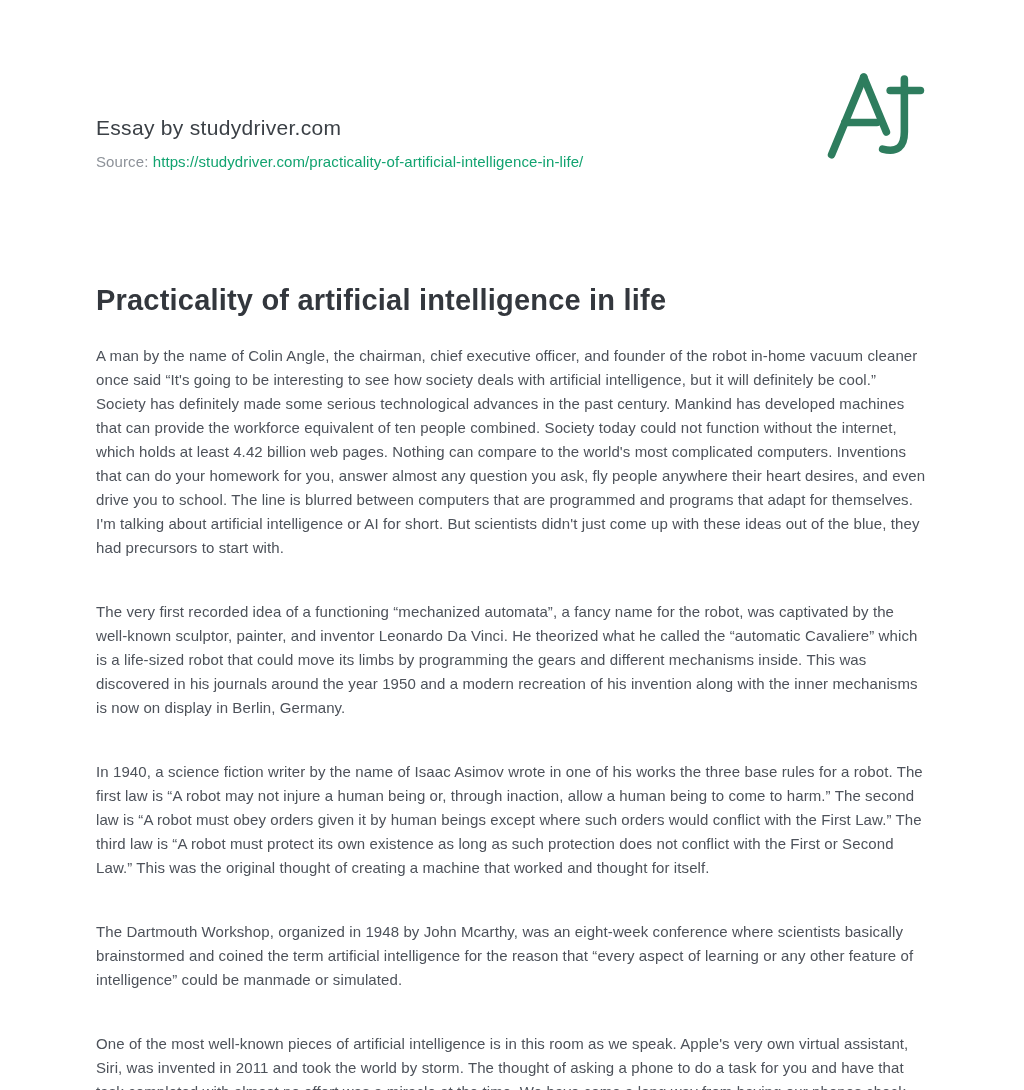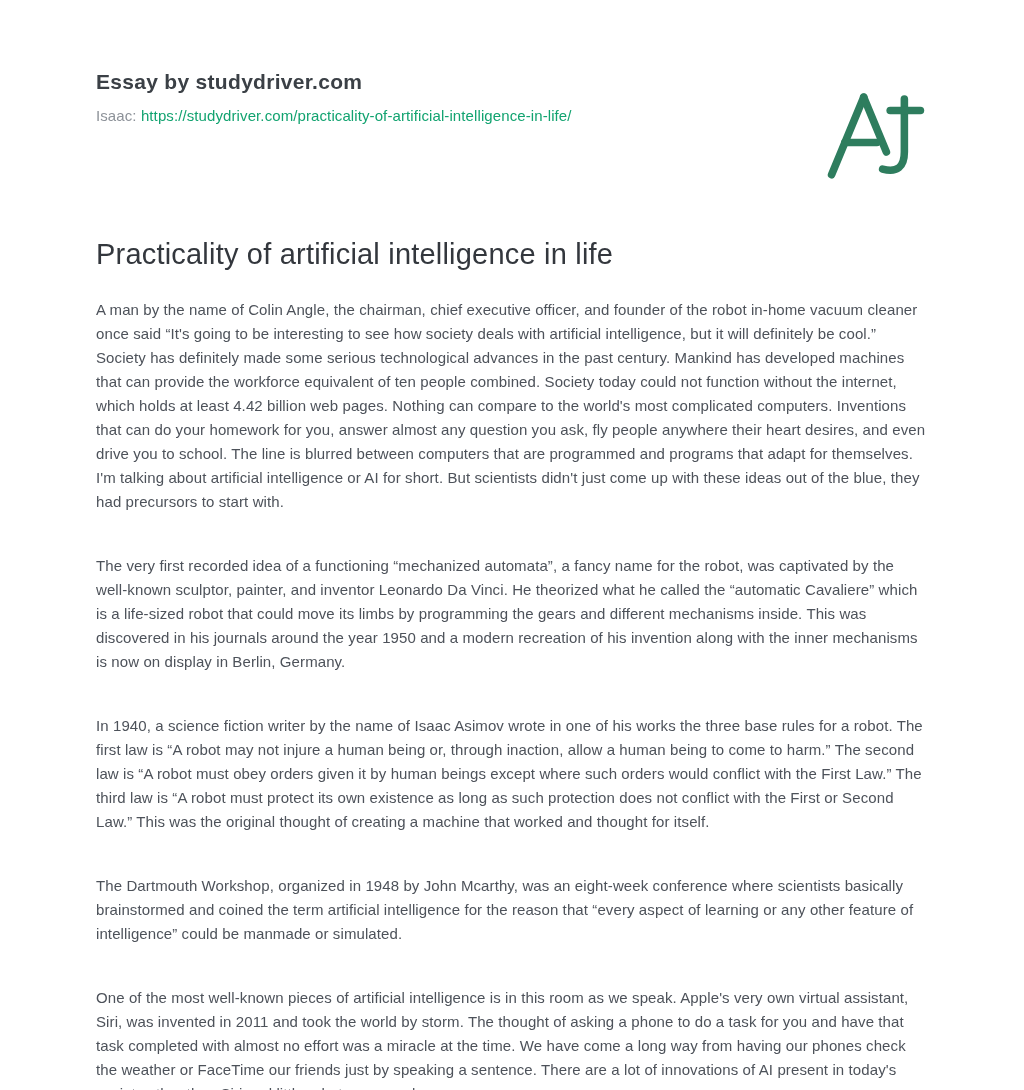--- a/index.html
+++ b/index.html
@@ -18,26 +18,25 @@
     font-family:"Liberation Sans","DejaVu Sans",sans-serif;
     -webkit-font-smoothing:antialiased;
   }
   .page{
     position:relative;
     width:1024px;height:1090px;
     background:var(--bg);
     padding:0 96px;
   }
   .byline{
-    padding-top:50px;
+    padding-top:116px;
     font-size:21px;
-    font-weight:700;
+    font-weight:400;
     letter-spacing:.3px;
     color:var(--byline);
-    margin-top:20px;
   }
   .source-row{
     margin-top:13px;
     font-size:15px;
     letter-spacing:.1px;
     color:var(--muted);
   }
   .source-link{
     color:var(--link);
     text-decoration:none;
@@ -48,21 +47,21 @@
     position:absolute;
     top:68px;
     right:96px;
     width:104px;
     height:94px;
   }
   .logo svg{display:block;width:100%;height:100%;}
   .title{
     margin:114px 0 0 0;
     font-size:29px;
-    font-weight:400;
+    font-weight:700;
     letter-spacing:.2px;
     color:var(--title);
   }
   .para{
     margin:40px 0 0 0;
     font-size:15px;
     line-height:24px;
     letter-spacing:.1px;
     color:var(--body);
     max-width:832px;
@@ -70,21 +69,21 @@
   .para:first-of-type{margin-top:27px;}
 </style>
 </head>
 <body>
 
 <div class="page">
 
   <div class="byline">Essay by studydriver.com</div>
 
   <div class="source-row">
-    <span class="source-label">Isaac:</span>
+    <span class="source-label">Source:</span>
     <a class="source-link" href="#">https://studydriver.com/practicality-of-artificial-intelligence-in-life/</a>
   </div>
 
   <div class="logo">
     <svg viewBox="0 0 110 96" aria-hidden="true">
       <g fill="none" stroke="#2e7d5e" stroke-width="8" stroke-linecap="round" stroke-linejoin="round">
         <path d="M8 90 L42 8"></path>
         <path d="M42 8 L66 66"></path>
         <path d="M22 56 L56 56"></path>
         <path d="M85 10 L85 66 Q85 90 62 84"></path>

